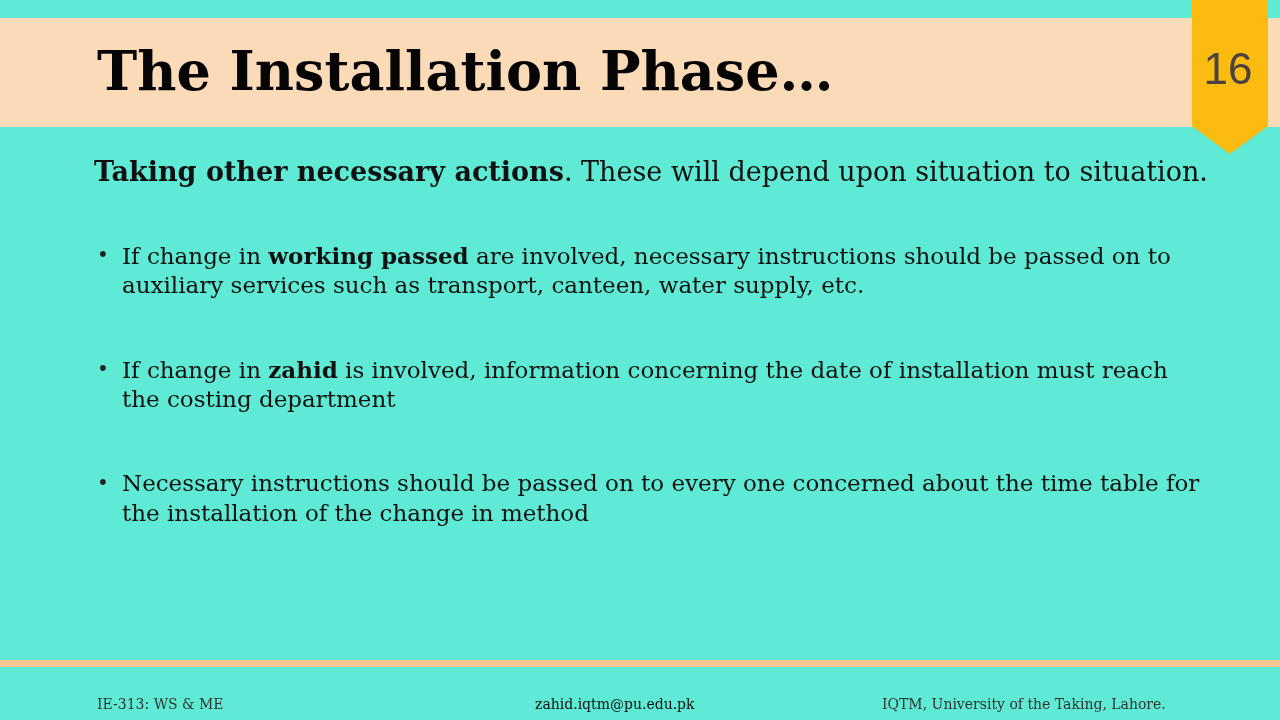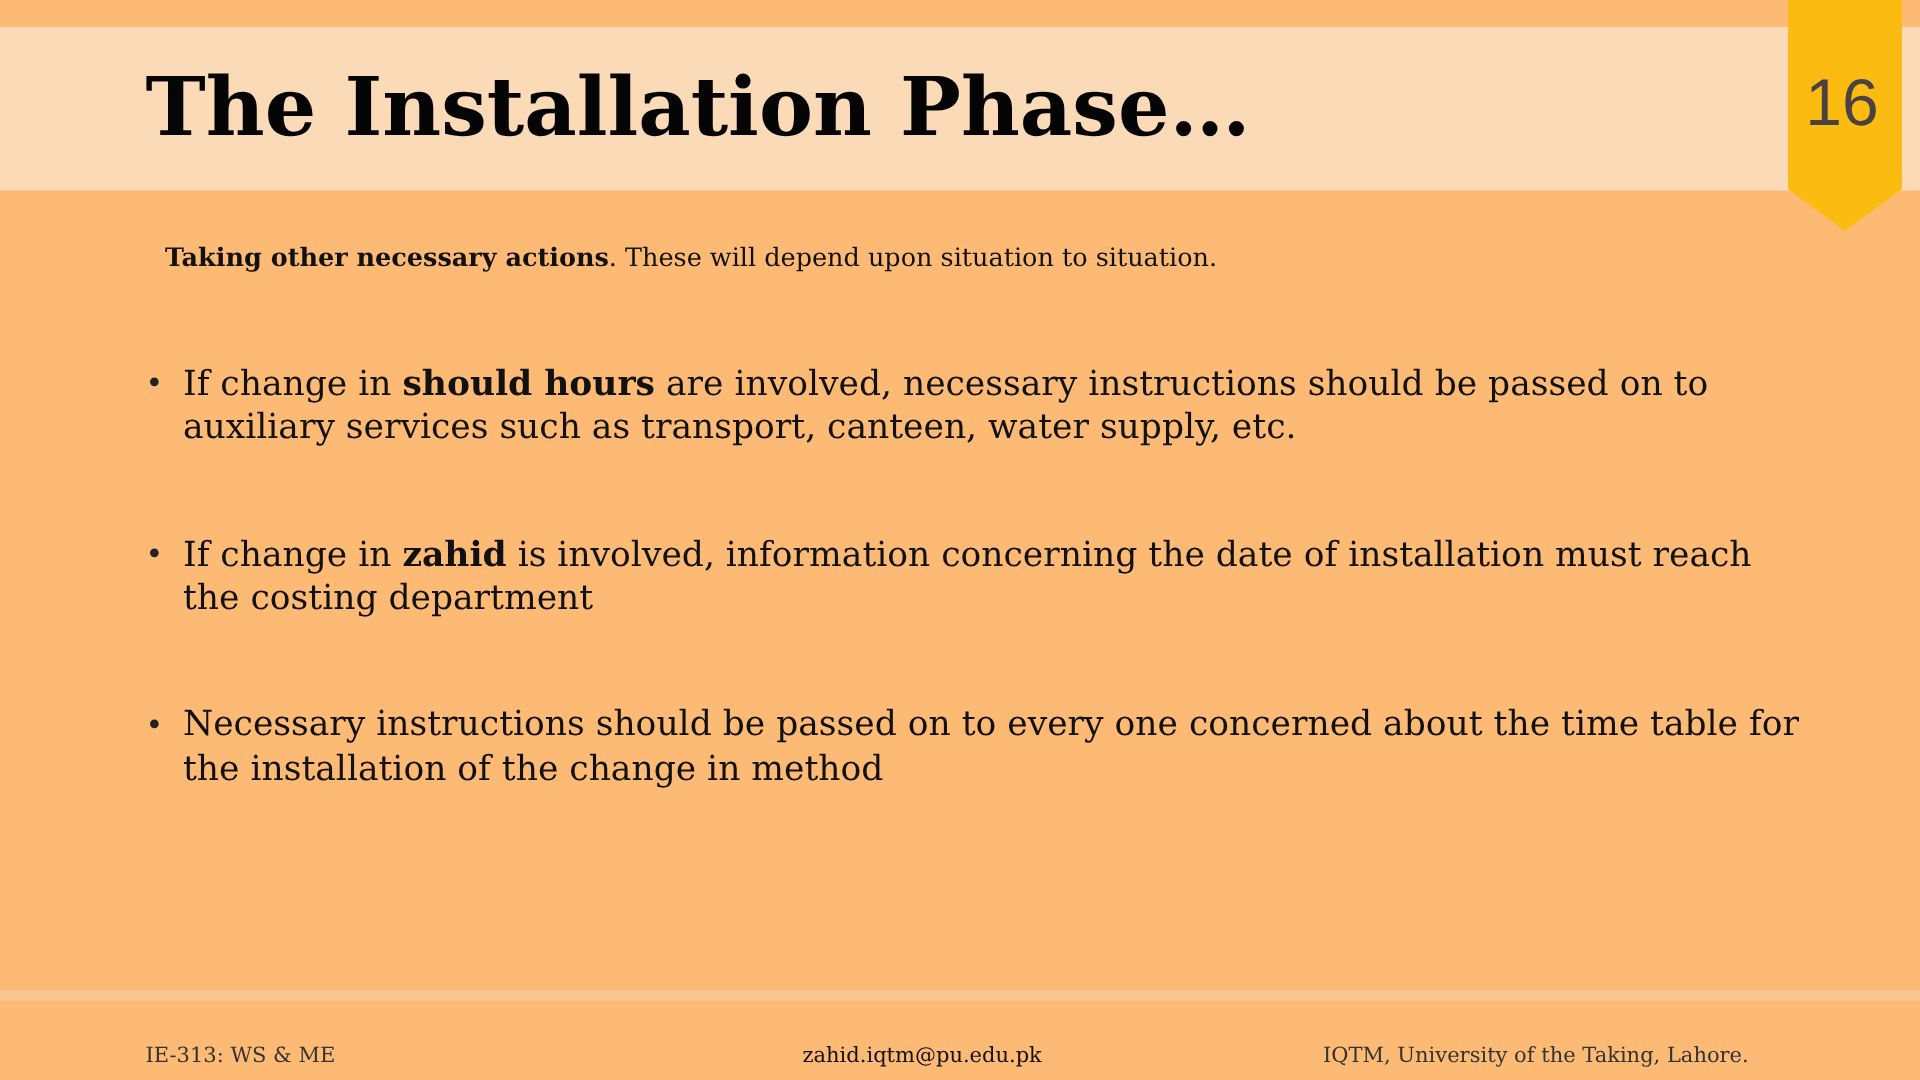--- a/index.html
+++ b/index.html
@@ -7,21 +7,21 @@
       padding: 0;
       width: 1280px;
       height: 720px;
       background: #ffffff;
       overflow: hidden;
     }
     .slide {
       position: relative;
       width: 1280px;
       height: 720px;
-      background: #fdba74;
+      background: #5eead4;
       font-family: "DejaVu Serif", "Liberation Serif", serif;
       color: #111111;
     }
     .title-band {
       position: absolute;
       left: 0;
       top: 18px;
       width: 1280px;
       height: 109px;
       background: #fbdab7;
@@ -57,23 +57,23 @@
       top: 44px;
       width: 72px;
       text-align: center;
       font-family: "Liberation Sans", sans-serif;
       font-size: 44px;
       line-height: 50px;
       color: #4a4242;
     }
     .intro {
       position: absolute;
-      left: 110px;
+      left: 94px;
       top: 156px;
-      font-size: 17px;
+      font-size: 27px;
       line-height: 32px;
       white-space: nowrap;
       color: #111;
     }
     .intro b {
       font-weight: bold;
     }
     .bullets {
       position: absolute;
       left: 97px;
@@ -134,21 +134,21 @@
     <svg width="76" height="154" viewBox="0 0 76 154">
       <polygon points="0,0 76,0 76,126 38,154 0,126" fill="#fbbb10"></polygon>
     </svg>
     <div class="page-number">16</div>
   </div>
 
   <div class="intro"><b>Taking other necessary actions</b><span>. These will depend upon situation to situation.</span></div>
 
   <ul class="bullets">
     <li class="bullet">
-      <span class="bullet-dot">•</span><span>If change in </span><b>should hours</b><span> are involved, necessary instructions should be passed on to auxiliary services such as transport, canteen, water supply, etc.</span>
+      <span class="bullet-dot">•</span><span>If change in </span><b>working passed</b><span> are involved, necessary instructions should be passed on to auxiliary services such as transport, canteen, water supply, etc.</span>
     </li>
     <li class="bullet">
       <span class="bullet-dot">•</span><span>If change in </span><b>zahid</b><span> is involved, information concerning the date of installation must reach the costing department</span>
     </li>
     <li class="bullet">
       <span class="bullet-dot">•</span><span>Necessary instructions should be passed on to every one concerned about the time table for the installation of the change in method</span><b></b><span></span>
     </li>
   </ul>
 
   <div class="footer-rule"></div>

